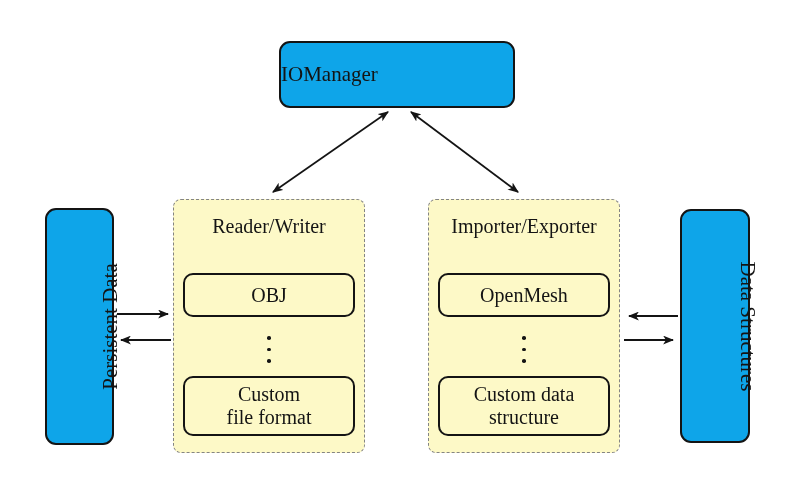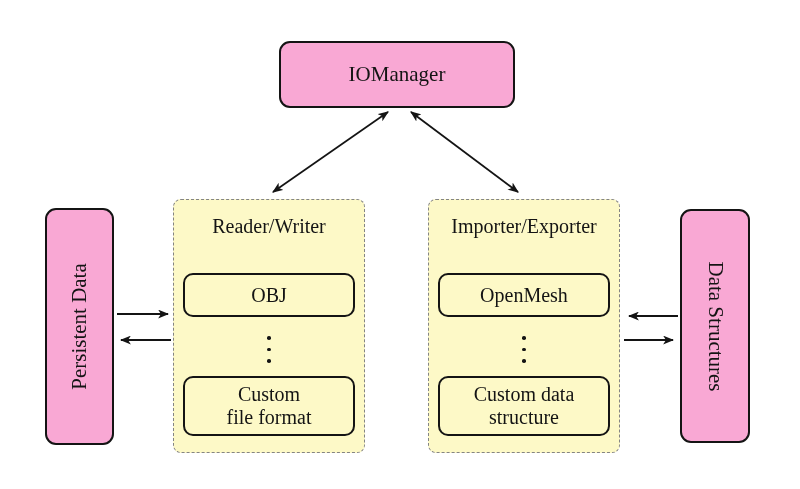--- a/index.html
+++ b/index.html
@@ -7,27 +7,27 @@
     position: relative;
     width: 800px;
     height: 489px;
     background: #ffffff;
     font-family: "Liberation Serif", "DejaVu Serif", serif;
     color: #141414;
     overflow: hidden;
   }
   .node {
     position: absolute;
-    background: #f9a8d4;
+    background: #0ea5e9;
     border: 2.5px solid #141414;
     border-radius: 11px;
     box-sizing: border-box;
     display: flex;
     align-items: center;
-    justify-content: center;
+    justify-content: flex-start;
   }
   #node-iomanager { left: 279px; top: 41px; width: 236px; height: 67px; font-size: 21px; }
   #node-persistent-data { left: 45px; top: 208px; width: 69px; height: 237px; }
   #node-data-structures { left: 680px; top: 209px; width: 70px; height: 234px; }
   .vtext-up   { transform: rotate(-90deg); white-space: nowrap; font-size: 21px; }
   .vtext-down { transform: rotate(90deg);  white-space: nowrap; font-size: 21px; }
   .group {
     position: absolute;
     background: #fdf9c7;
     border: 1.6px dashed #848484;

